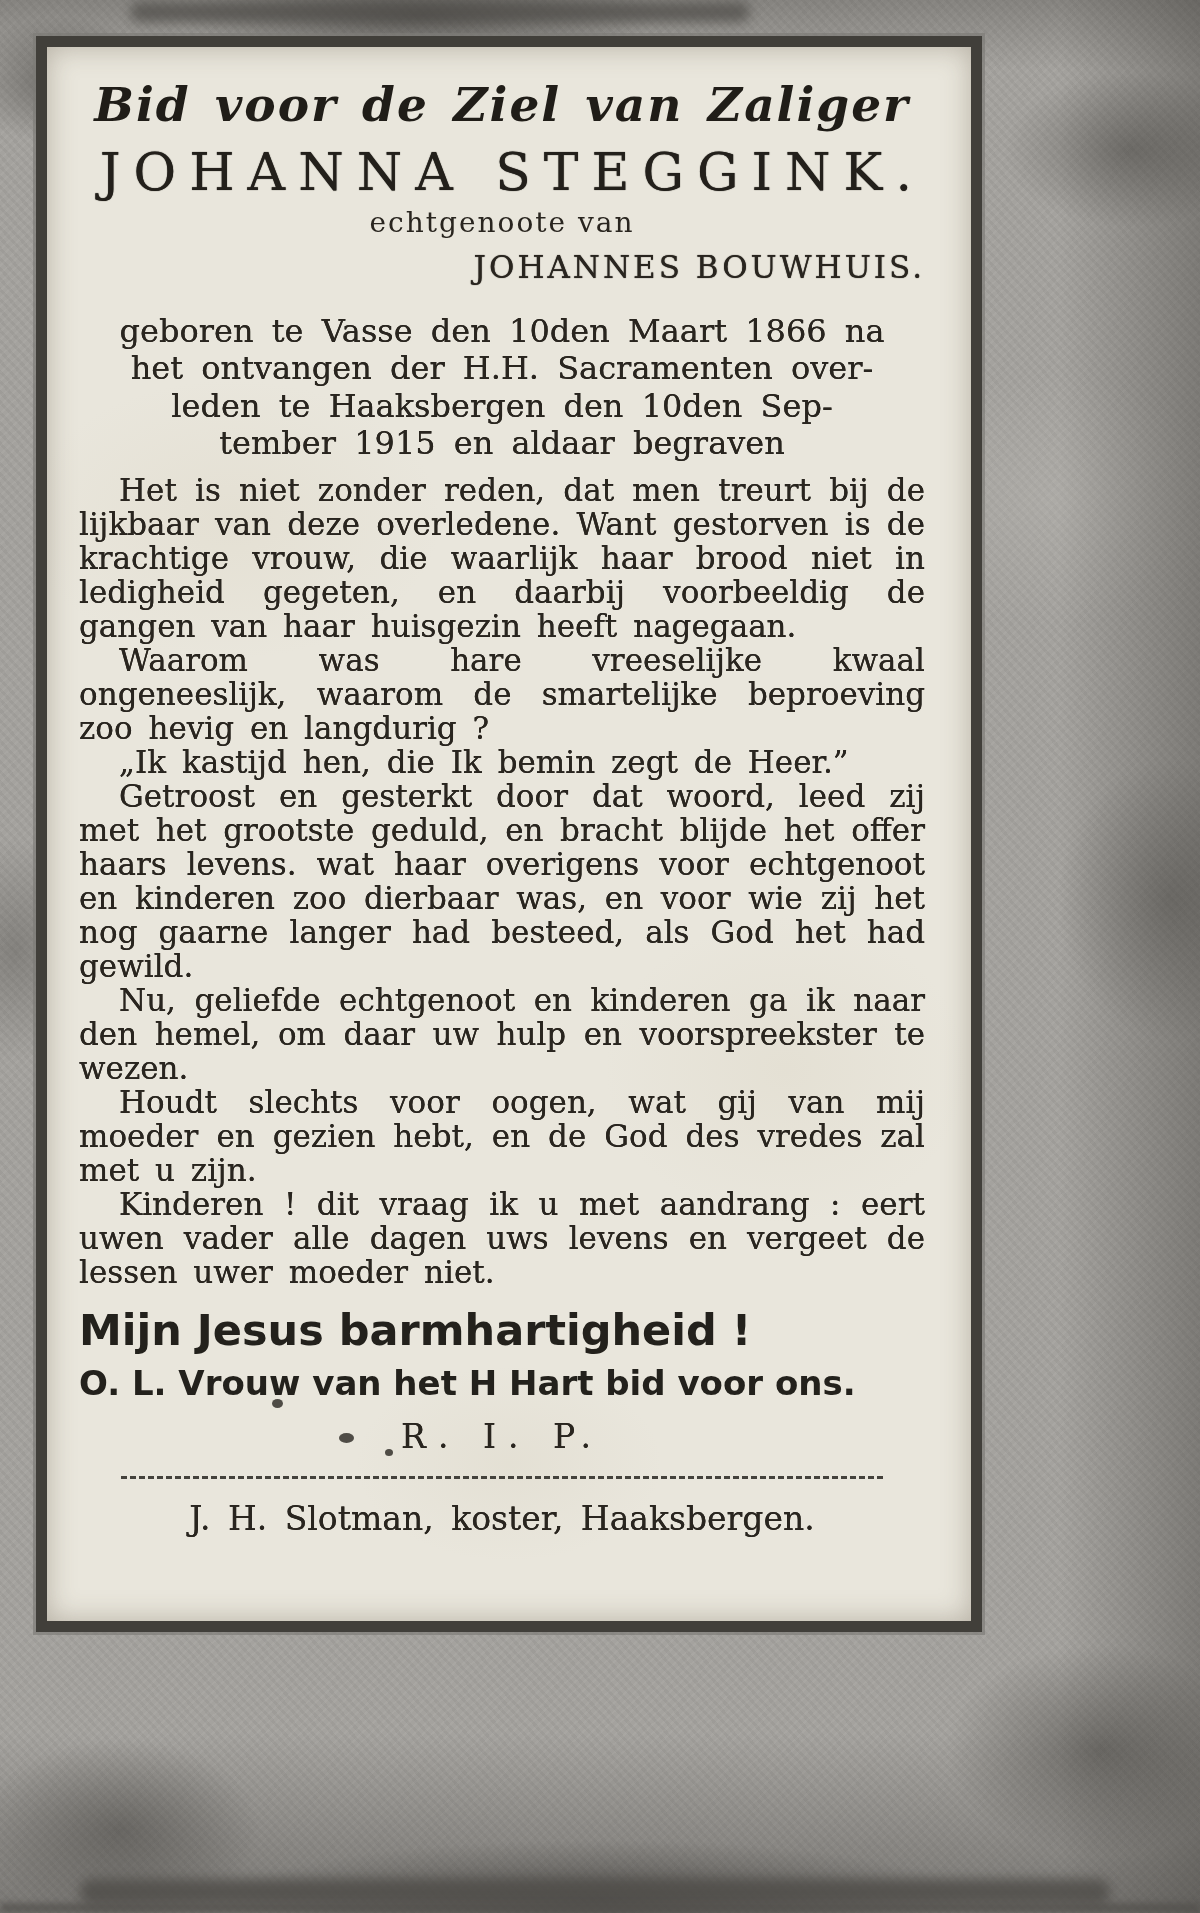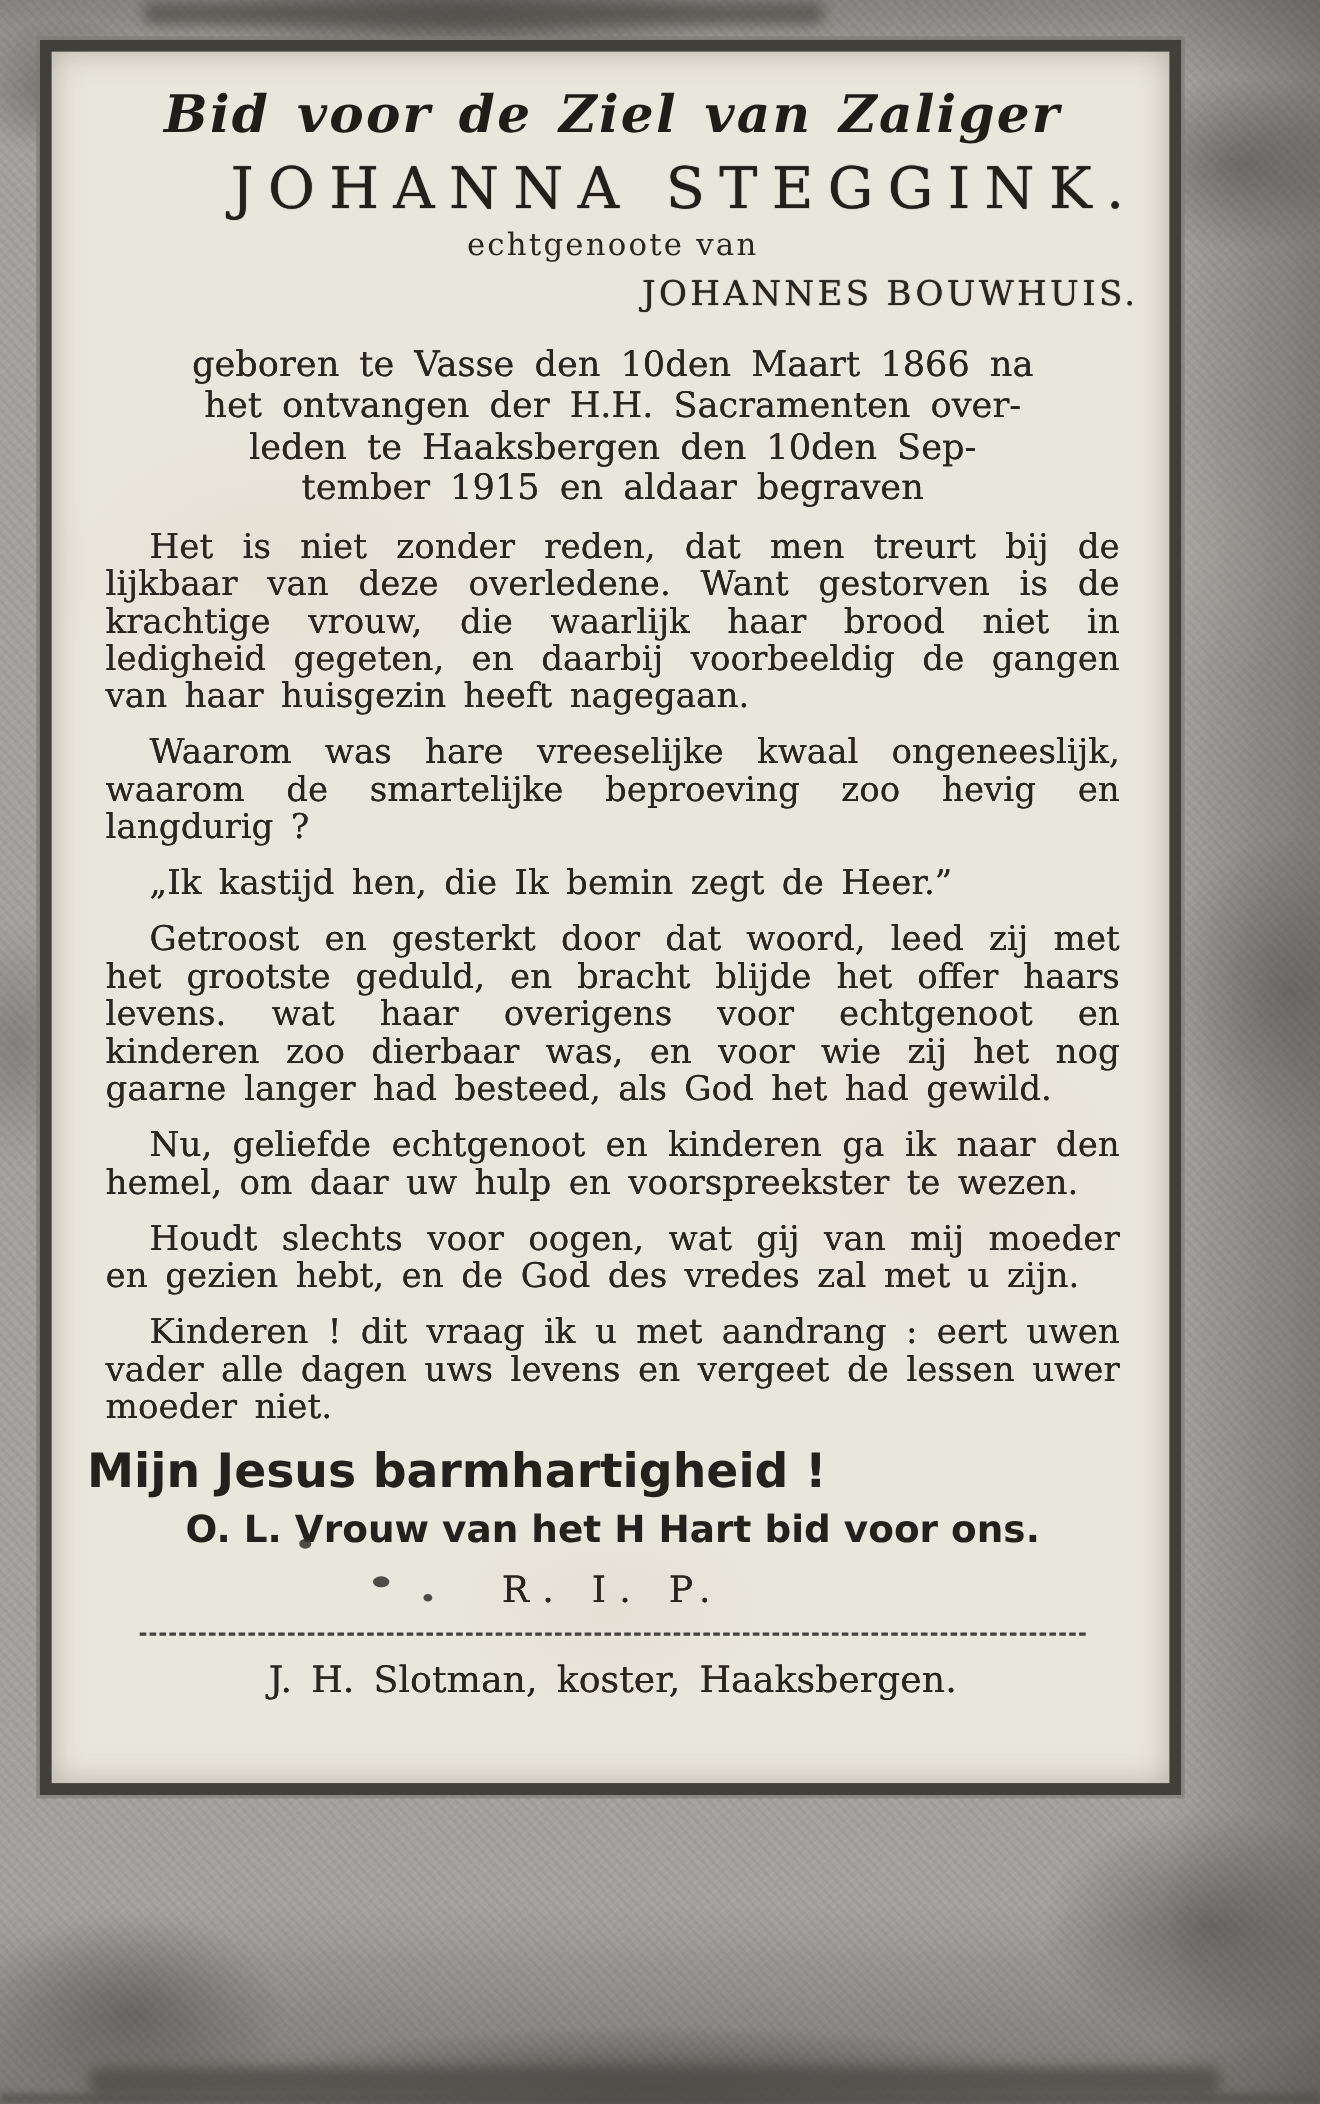--- a/index.html
+++ b/index.html
@@ -55,33 +55,33 @@
     opacity: .8;
   }
   .speck-margin-1 { left: 954px; top: 798px;  width: 14px; height: 8px;  filter: blur(1px); }
   .speck-margin-2 { left: 958px; top: 930px;  width: 12px; height: 7px;  filter: blur(1px); }
 
   
   .card {
     position: absolute;
     left: 36px;
     top: 36px;
-    width: 1038px;
+    width: 946px;
     min-height: 1596px;
     box-sizing: border-box;
     background-color: #e9e6dc;
     background-image:
       radial-gradient(300px 200px at 20% 30%, rgba(205,195,170,.18), transparent 70%),
       radial-gradient(260px 220px at 80% 65%, rgba(200,190,165,.15), transparent 70%),
       radial-gradient(220px 140px at 50% 90%, rgba(190,180,155,.12), transparent 70%);
     border: 11px solid #413f3a;
     box-shadow:
       0 0 0 3px rgba(125,123,118,.65),
       inset 0 0 28px rgba(85,75,58,.35);
-    padding: 30px 28px 26px 32px;
+    padding: 30px 46px 26px 32px;
     color: #29251f;
   }
 
   .invocation {
     text-align: center;
     font-size: 47px;
     font-style: italic;
     font-weight: bold;
     letter-spacing: 2px;
     word-spacing: 6px;
@@ -120,33 +120,33 @@
   }
   .body-text {
     margin-top: 10px;
     font-size: 31px;
     line-height: 34px;
     text-align: justify;
     word-spacing: 6px;
     text-shadow: 0 0 .6px #29251f;
   }
   .body-text p {
-    margin: 17px;
+    margin: 0;
     text-indent: 40px;
   }
   .prayer1 {
     margin-top: 16px;
     font-family: "DejaVu Sans", sans-serif;
     font-weight: bold;
     font-size: 43px;
     color: #23211c;
   }
   .prayer2 {
     margin-top: 8px;
-    text-align: center;
+    text-align: left;
     font-family: "DejaVu Sans", sans-serif;
     font-weight: bold;
     font-size: 34px;
     color: #23211c;
   }
   .rip {
     margin-top: 14px;
     text-align: center;
     font-size: 33px;
     letter-spacing: 12px;

